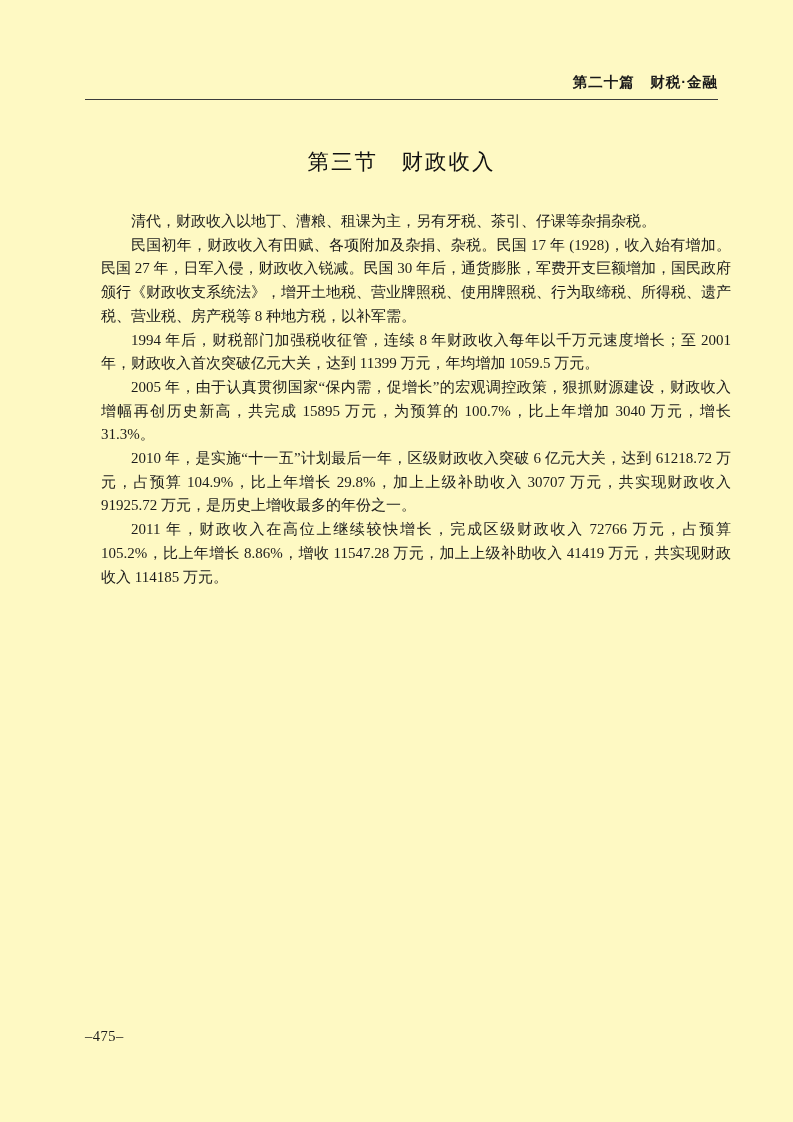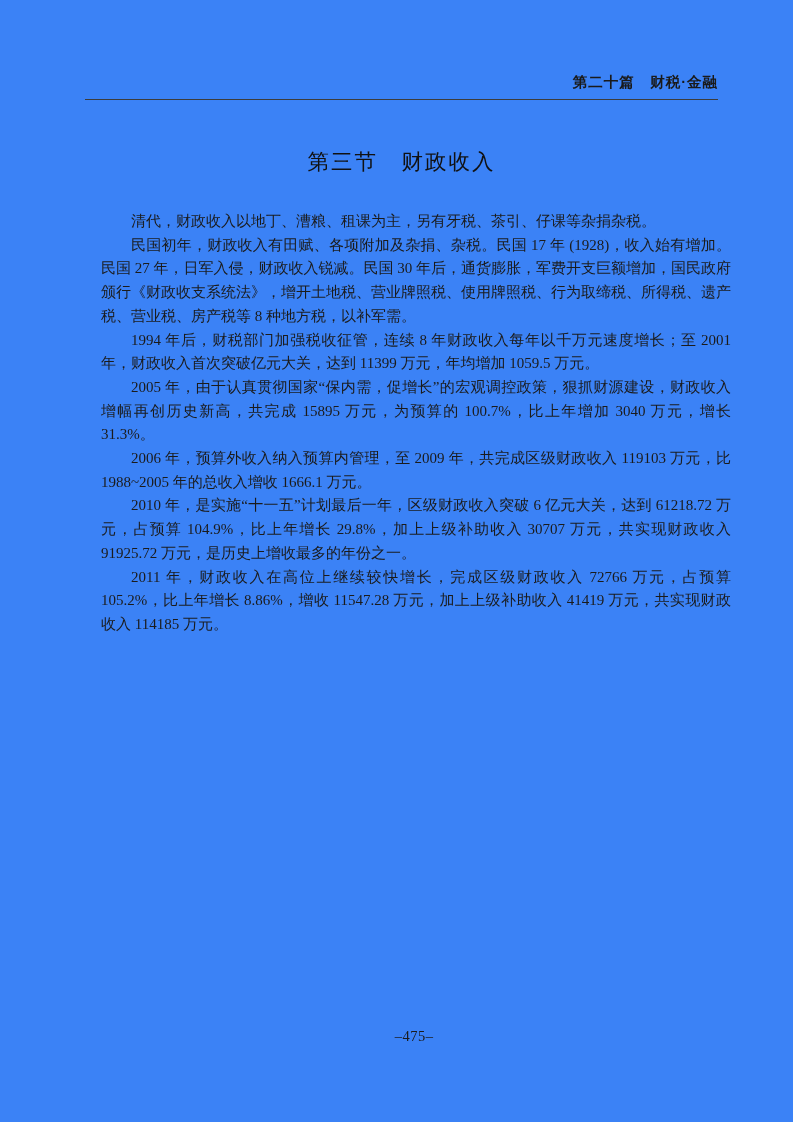--- a/index.html
+++ b/index.html
@@ -8,21 +8,21 @@
     height: 1122px;
     background: #ffffff;
     position: relative;
     font-family: "Liberation Serif", "DejaVu Serif", serif;
     color: #1c1c1c;
     -webkit-font-smoothing: antialiased;
   }
   .page {
     position: absolute;
     inset: 0;
-    background: #3b82f6;
+    background: #fef9c3;
   }
   .running-head {
     position: absolute;
     top: 73px;
     left: 85px;
     width: 633px;
     text-align: right;
     font-family: "Liberation Sans", "DejaVu Sans", sans-serif;
     font-weight: 700;
     font-size: 14.5px;
@@ -63,23 +63,23 @@
     margin-left: 16px;
   }
   .content p {
     margin: 0;
     padding: 0;
     text-indent: 2em;
   }
   .folio {
     position: absolute;
     top: 1028px;
-    left: 99px;
+    left: 85px;
     width: 630px;
-    text-align: center;
+    text-align: left;
     font-size: 14.5px;
     letter-spacing: 0.5px;
     color: #1b1b1b;
   }
 </style>
 </head>
 <body>
 
 <div class="page">
 
@@ -87,20 +87,19 @@
 
   <hr class="head-rule">
 
   <h1 class="section-title">第三节　财政收入</h1>
 
   <div class="content">
     <p>清代，财政收入以地丁、漕粮、租课为主，另有牙税、茶引、仔课等杂捐杂税。</p>
     <p>民国初年，财政收入有田赋、各项附加及杂捐、杂税。民国 17 年 (1928)，收入始有增加。民国 27 年，日军入侵，财政收入锐减。民国 30 年后，通货膨胀，军费开支巨额增加，国民政府颁行《财政收支系统法》，增开土地税、营业牌照税、使用牌照税、行为取缔税、所得税、遗产税、营业税、房产税等 8 种地方税，以补军需。</p>
     <p>1994 年后，财税部门加强税收征管，连续 8 年财政收入每年以千万元速度增长；至 2001 年，财政收入首次突破亿元大关，达到 11399 万元，年均增加 1059.5 万元。</p>
     <p>2005 年，由于认真贯彻国家“保内需，促增长”的宏观调控政策，狠抓财源建设，财政收入增幅再创历史新高，共完成 15895 万元，为预算的 100.7%，比上年增加 3040 万元，增长 31.3%。</p>
-    <p>2006 年，预算外收入纳入预算内管理，至 2009 年，共完成区级财政收入 119103 万元，比 1988~2005 年的总收入增收 1666.1 万元。</p>
     <p>2010 年，是实施“十一五”计划最后一年，区级财政收入突破 6 亿元大关，达到 61218.72 万元，占预算 104.9%，比上年增长 29.8%，加上上级补助收入 30707 万元，共实现财政收入 91925.72 万元，是历史上增收最多的年份之一。</p>
     <p>2011 年，财政收入在高位上继续较快增长，完成区级财政收入 72766 万元，占预算 105.2%，比上年增长 8.86%，增收 11547.28 万元，加上上级补助收入 41419 万元，共实现财政收入 114185 万元。</p>
   </div>
 
   <div class="folio">–475–</div>
 
 </div>
 
 </body></html>

